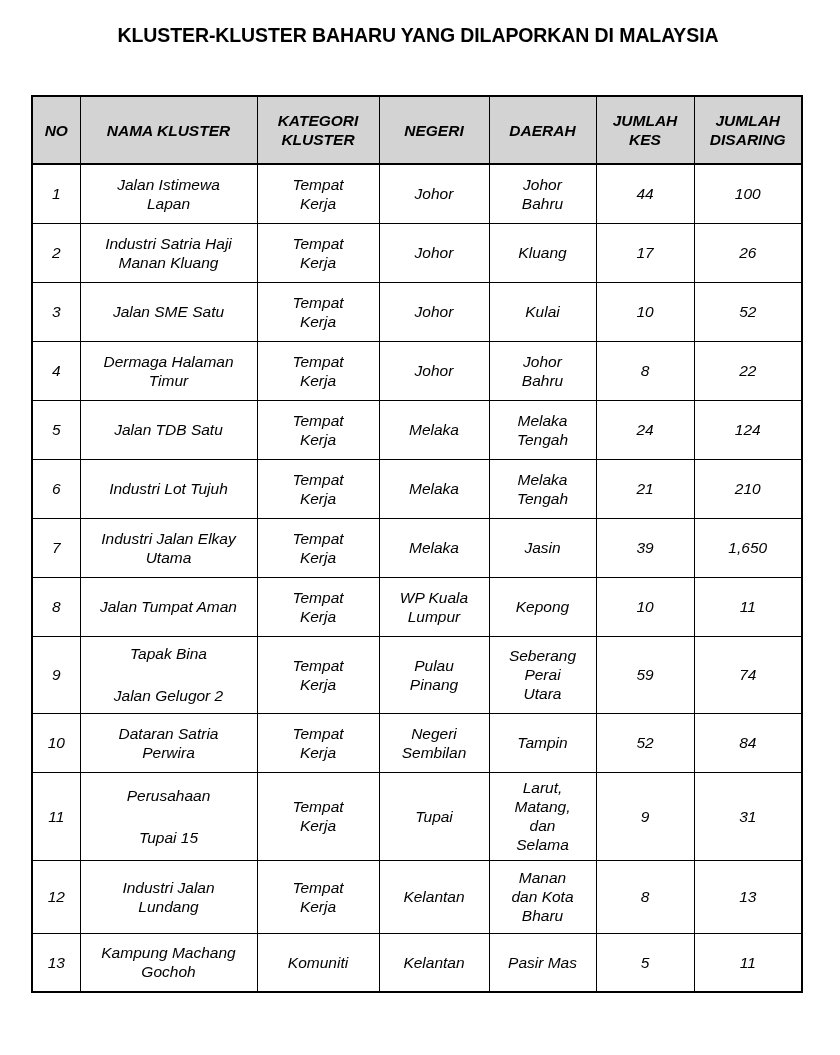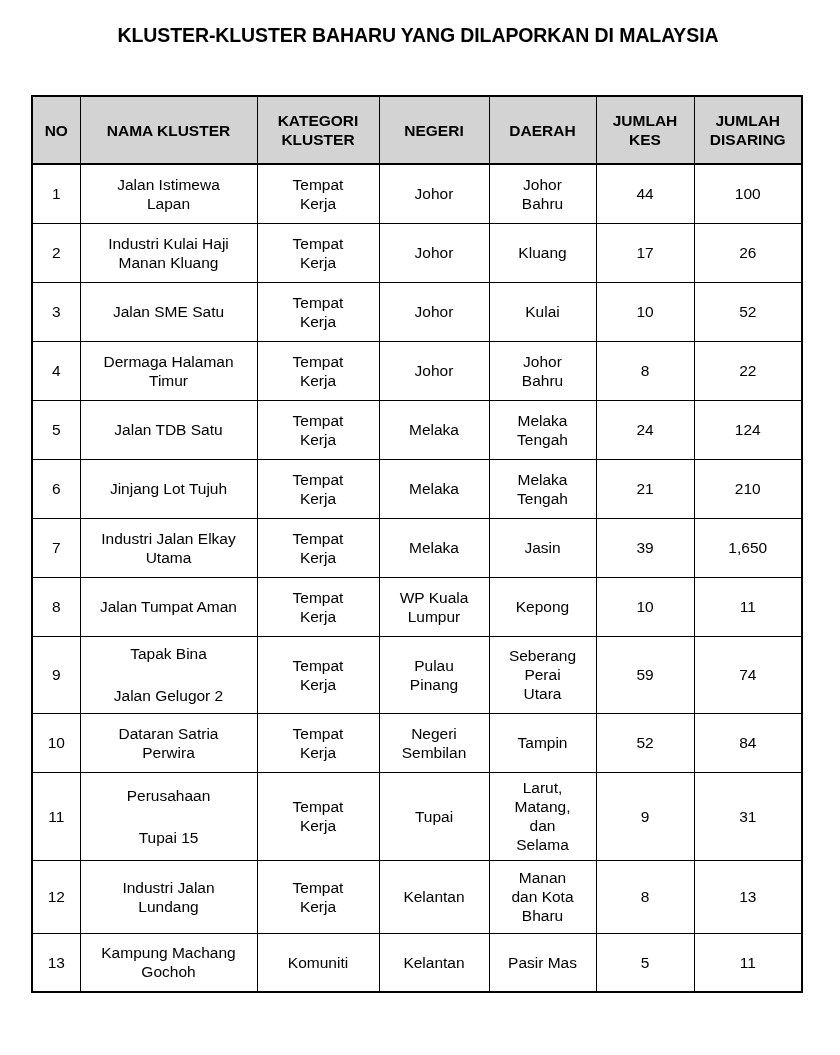--- a/index.html
+++ b/index.html
@@ -35,20 +35,21 @@
     position: absolute;
     left: 31px;
     top: 95px;
     width: 770px;
   }
   table.cluster-table {
     border-collapse: collapse;
     table-layout: fixed;
     width: 770px;
     border: 2.5px solid #000000;
+    font-style: italic;
   }
   table.cluster-table td,
   table.cluster-table th {
     border: 1.4px solid #000000;
     text-align: center;
     vertical-align: middle;
     padding: 3px 2px;
     font-size: 15.5px;
     line-height: 19px;
     font-weight: normal;
@@ -185,21 +186,21 @@
         </tr>
 
         <tr>
           <td>
               <span class="cell-lines">
                 <span class="ln">2</span>
               </span>
             </td>
           <td>
               <span class="cell-lines">
-                <span class="ln">Industri Kulai Haji</span>
+                <span class="ln">Industri Satria Haji</span>
                 <span class="ln">Manan Kluang</span>
               </span>
             </td>
           <td>
               <span class="cell-lines">
                 <span class="ln">Tempat</span>
                 <span class="ln">Kerja</span>
               </span>
             </td>
           <td>
@@ -345,21 +346,21 @@
         </tr>
 
         <tr>
           <td>
               <span class="cell-lines">
                 <span class="ln">6</span>
               </span>
             </td>
           <td>
               <span class="cell-lines">
-                <span class="ln">Jinjang Lot Tujuh</span>
+                <span class="ln">Industri Lot Tujuh</span>
               </span>
             </td>
           <td>
               <span class="cell-lines">
                 <span class="ln">Tempat</span>
                 <span class="ln">Kerja</span>
               </span>
             </td>
           <td>
               <span class="cell-lines">

